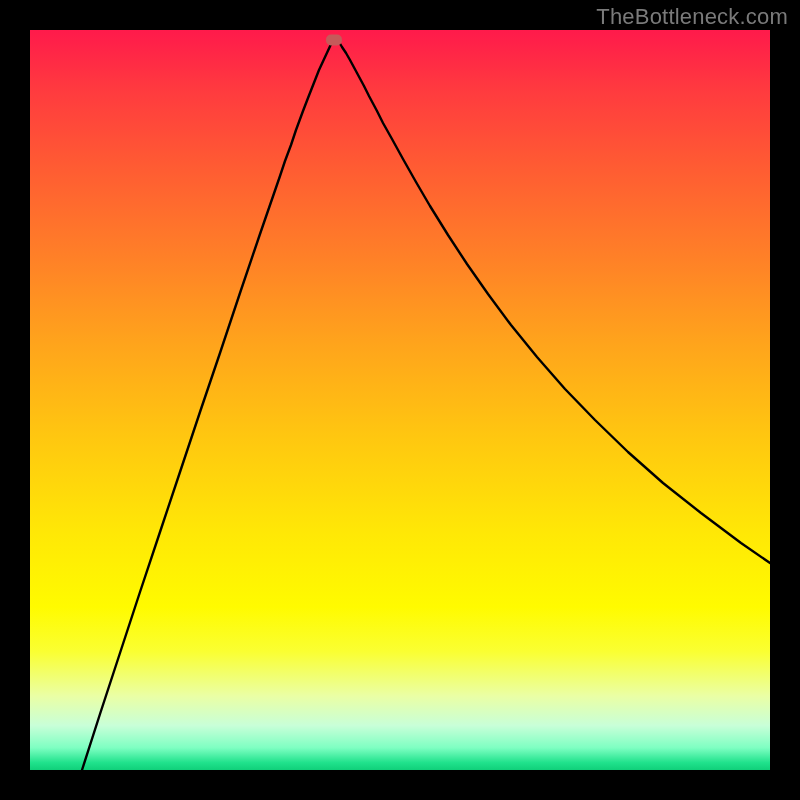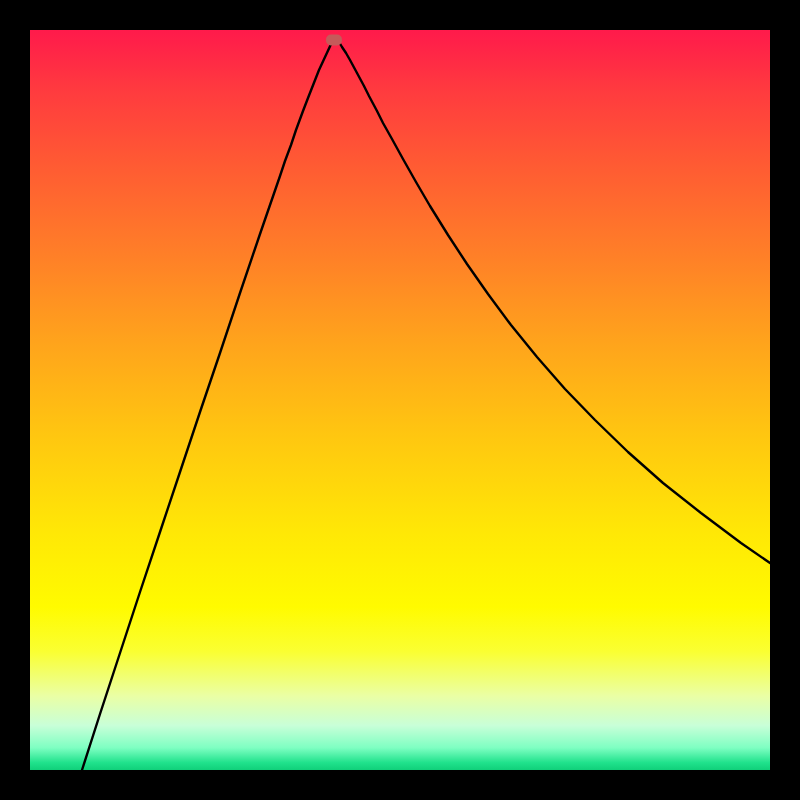--- a/index.html
+++ b/index.html
@@ -64,20 +64,21 @@
     height: 11px;
     background: #c55a5a;
     border-radius: 5px;
     transform: translate(-50%, -50%);
   }
 </style>
 </head>
 <body>
 
 <div class="frame">
+  <div class="watermark">TheBottleneck.com</div>
   <div class="plot-area">
     <svg class="curve" viewBox="0 0 740 740" preserveAspectRatio="none">
       <path id="left-path" fill="none" stroke="#000" stroke-width="2.4" stroke-linecap="round" stroke-linejoin="round" d="M52 740 L70 684 L90 623 L110 562 L130 502 L150 442 L170 382 L190 323 L210 263 L230 204 L250 146 L255 131 L261 115 L266 100 L273 81 L278 68 L289 40 L302 12"></path>
       <path id="right-path" fill="none" stroke="#000" stroke-width="2.4" stroke-linecap="round" stroke-linejoin="round" d="M309 12 L312 17 L316 23 L320 30 L327 43 L334 56 L339 66 L347 81 L353 93 L362 109 L373 129 L386 152 L400 176 L418 205 L437 234 L458 264 L481 295 L507 327 L535 359 L565 390 L598 422 L633 453 L671 483 L711 513 L740 533"></path>
     </svg>
     <div id="marker-dot" class="dot" style="left: 304px; top: 10px; background: rgb(197, 90, 90);"></div>
   </div>
 </div>
 
 </body></html>

